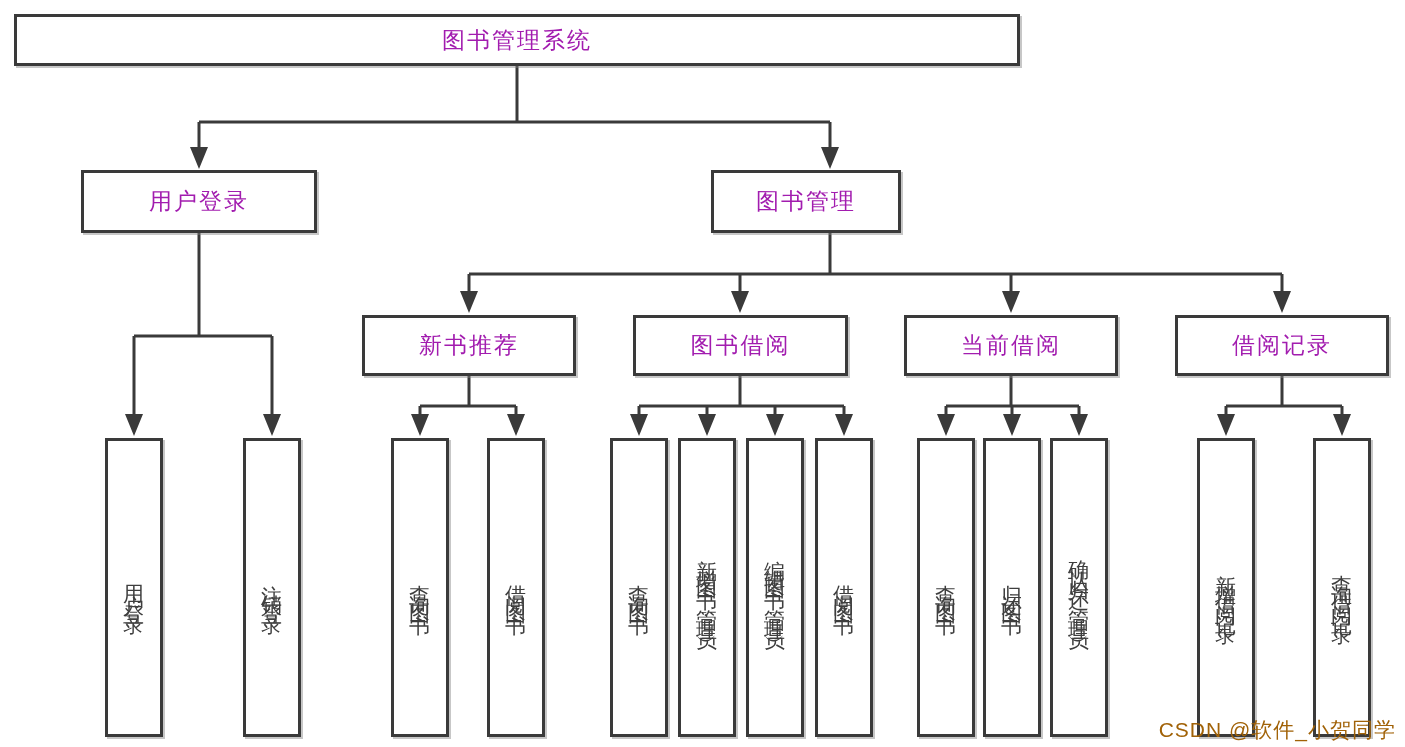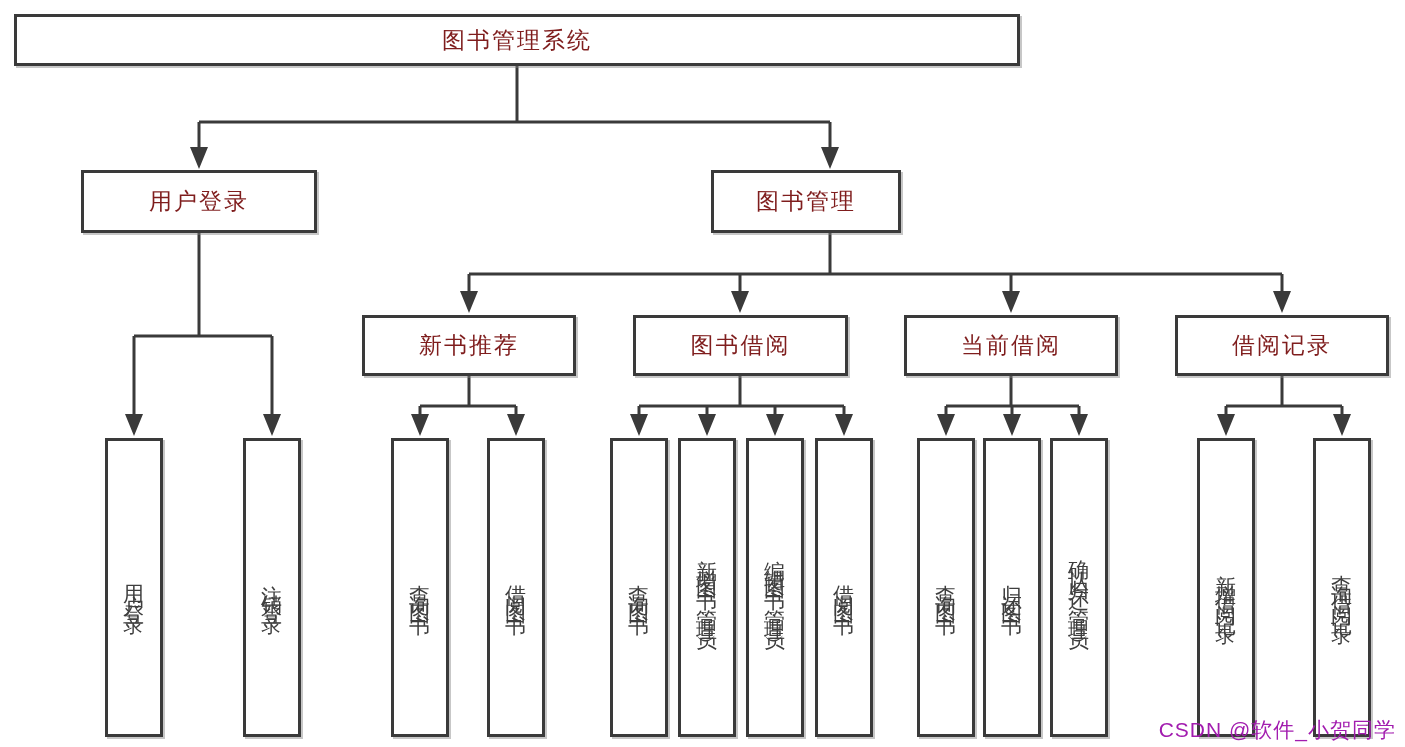--- a/index.html
+++ b/index.html
@@ -28,21 +28,21 @@
     border: 3px solid #3a3a3a;
     box-shadow: 2px 2px 0 rgba(130,130,130,0.45);
     display: flex;
     align-items: center;
     justify-content: center;
     z-index: 2;
   }
   .hlabel {
     font-size: 23px;
     letter-spacing: 2px;
-    color: #7f1d1d;
+    color: #a21caf;
     white-space: nowrap;
   }
   .vbox {
     top: 438px;
     width: 58px;
     height: 299px;
   }
   .vlabel {
     writing-mode: vertical-rl;
     text-orientation: mixed;
@@ -73,21 +73,21 @@
   .leaf-d1 { left: 917px; }
   .leaf-d2 { left: 983px; }
   .leaf-d3 { left: 1050px; }
   .leaf-e1 { left: 1197px; }
   .leaf-e2 { left: 1313px; }
   .watermark {
     position: absolute;
     right: 9px;
     bottom: 3px;
     font-size: 21px;
-    color: #a21caf;
+    color: #a16207;
     letter-spacing: 1px;
     z-index: 5;
     white-space: nowrap;
   }
 </style>
 </head>
 <body>
 
 <div class="canvas">
 

